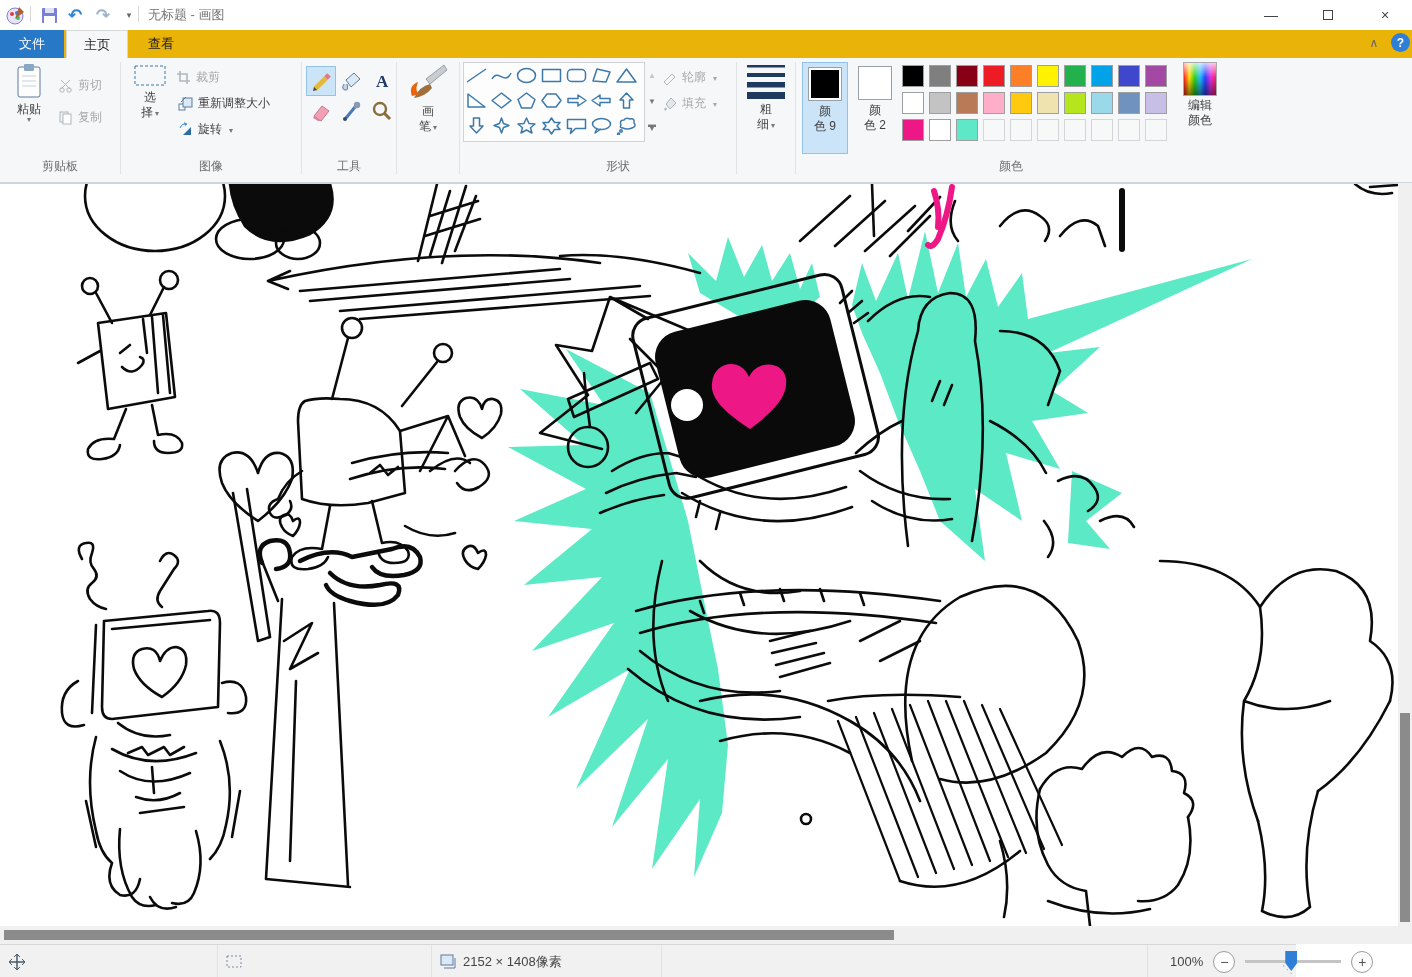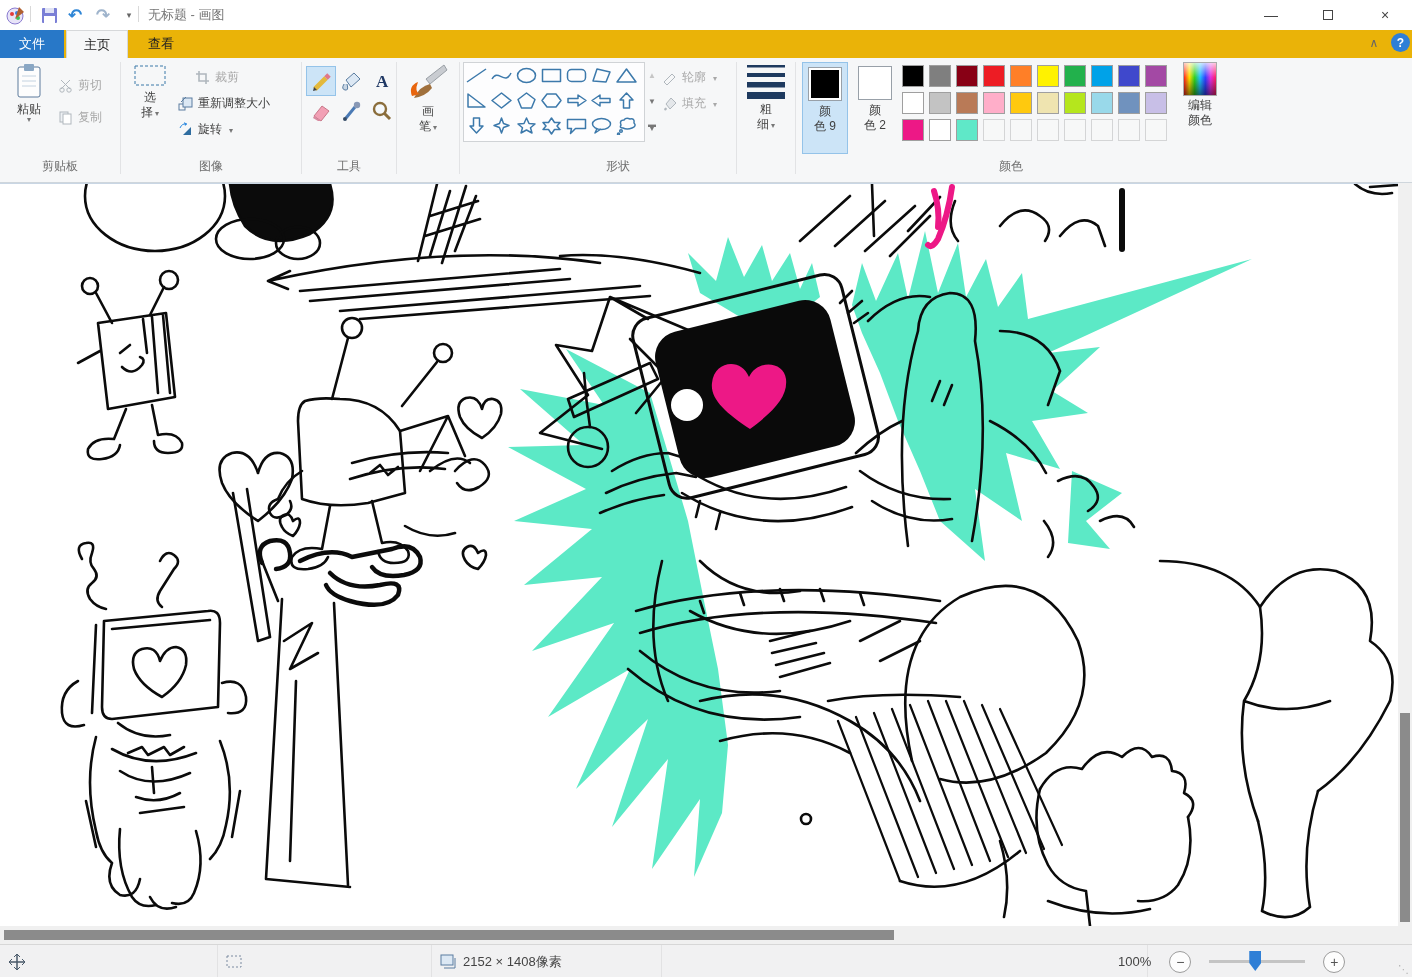--- a/index.html
+++ b/index.html
@@ -61,21 +61,21 @@
       linear-gradient(90deg,#ff2020,#ffe000,#30d020,#20c0ff,#3040ff,#e030e0,#ff2060); }
 
   
   #canvas-wrap { left:0; top:183px; width:1398px; height:743px; background:#fff; border-top:1px solid #c9d6e4; overflow:hidden; }
   #vscroll { left:1398px; top:183px; width:14px; height:743px; background:#f0f0f0; }
   #vscroll .thumb { left:2px; top:530px; width:10px; height:209px; background:#8b8b8b; }
   #hscroll { left:0; top:926px; width:1412px; height:18px; background:#f0f0f0; }
   #hscroll .thumb { left:4px; top:4px; width:890px; height:10px; background:#8b8b8b; }
 
   
-  #statusbar { left:0; top:944px; width:1412px; height:33px; background:#f1f1f2; border-top:1px solid #d7d7d7;
+  #statusbar { left:0; top:944px; width:1296px; height:33px; background:#f1f1f2; border-top:1px solid #d7d7d7;
     font-size:13px; color:#444;text-align:center; }
   .sseg { top:0; height:33px; border-right:1px solid #e2e2e3; display:flex; align-items:center; padding-left:8px; gap:6px; }
   .zoombtn { width:22px; height:22px; border:1px solid #9c9c9c; border-radius:50%; background:#fdfdfd;
     color:#555; display:flex; align-items:center; justify-content:center; font-size:14px; }
   #zoom-track { width:96px; height:3px; background:#c4c4c4; position:relative; }
   #zoom-thumb { position:absolute; left:40px; top:-9px; width:12px; height:20px; background:#2f7fd6;
     clip-path:polygon(0 0,100% 0,100% 60%,50% 100%,0 60%); }
   #grip { right:2px; top:18px; color:#b5b5b5; font-size:11px; letter-spacing:1px; }
 </style>
 </head>
@@ -150,21 +150,21 @@
   <div class="abs glabel" style="left:0;width:120px">剪贴板</div>
   <div class="abs gsep" style="left:120px"></div>
 
   <div class="abs bigbtn" style="left:128px;width:44px">
     <svg width="34" height="26">
         <rect x="2" y="4" width="30" height="19" fill="none" stroke="#3a78a8" stroke-dasharray="3,2"></rect>
       </svg>
     <span class="txt">选</span>
     <span><span>择</span><span class="dd"></span></span>
   </div>
-  <div class="abs rowbtn disabled" style="left:195px;top:8px">
+  <div class="abs rowbtn disabled" style="left:176px;top:8px">
     <svg width="15" height="15">
         <path d="M4,1 L4,11 L14,11 M1,4 L11,4 L11,14" stroke="#b0b7bd" fill="none" stroke-width="1.6"></path>
       </svg>
     <span>裁剪</span>
   </div>
   <div class="abs rowbtn" style="left:178px;top:34px">
     <svg width="15" height="15">
         <rect x="1" y="8" width="6" height="6" fill="none" stroke="#5b7da0"></rect>
       <rect x="5" y="2" width="9" height="9" fill="#dce8f4" stroke="#5b7da0"></rect>
         <path d="M3,6 L8,1" stroke="#5b7da0"></path>
@@ -589,21 +589,21 @@
       </svg>
   </div>
   <div class="abs sseg" style="left:432px;width:230px">
     <svg width="17" height="15">
         <rect x="1" y="1" width="12" height="10" fill="#dce8f4" stroke="#5b7da0"></rect>
       <path d="M4,14 L15,14 M15,4 L15,14" stroke="#5b7da0"></path>
       </svg>
     <span>2152 × 1408像素</span>
   </div>
   <div class="abs sseg" style="left:662px;width:486px"></div>
-  <div class="abs sseg" style="left:1096px;width:264px;border-right:none;gap:18px">
+  <div class="abs sseg" style="left:1148px;width:264px;border-right:none;gap:10px">
     <span style="margin-left:14px">100%</span>
     <span class="zoombtn">−</span>
     <div id="zoom-track">
       <div id="zoom-thumb"></div>
     </div>
     <span class="zoombtn">+</span>
   </div>
   <div id="grip" class="abs">⋱</div>
 </div>
 

